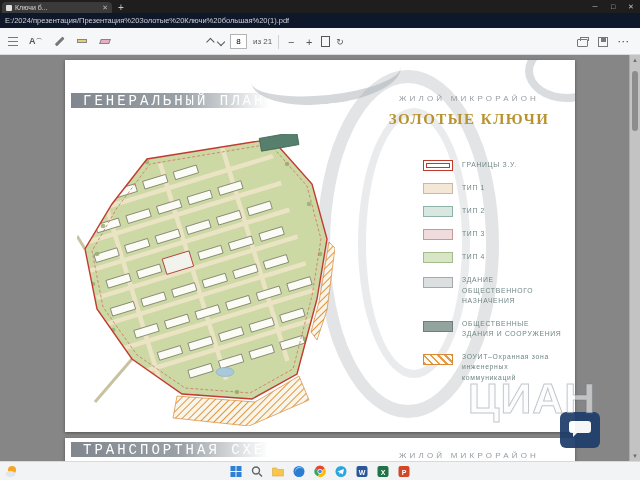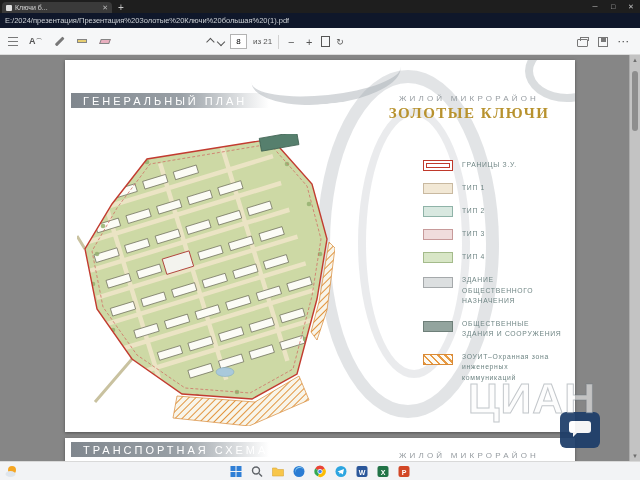--- a/index.html
+++ b/index.html
@@ -55,26 +55,26 @@
   .scroll-thumb { position:absolute; left:2px; right:2px; top:16px; height:60px; background:#8d8d8d; border-radius:3px; }
   .scroll-arrow { position:absolute; left:0; right:0; height:10px; color:#6e6e6e; font-size:6px; text-align:center; line-height:10px; }
   .scroll-arrow.bot { bottom:0; }
 
   
   .ring1 { position:absolute; left:252px; top:10px; width:182px; height:348px; border:13px solid rgba(158,165,172,.30); border-radius:50%; }
   .ring2 { position:absolute; left:293px; top:48px; width:112px; height:270px; border:8px solid rgba(158,165,172,.22); border-radius:50%; }
   .ribbon { position:absolute; left:186px; top:-14px; width:150px; height:58px; border-bottom:9px solid rgba(150,157,164,.40); border-radius:50%; transform:rotate(-6deg); }
   .corner-arc { position:absolute; left:460px; top:-20px; width:84px; height:62px; border:8px solid rgba(150,157,164,.35); border-radius:50%; }
 
-  .banner { position:absolute; left:6px; height:15px; width:198px; display:flex; align-items:center; padding-left:12px; color:#fff; font-size:11px; letter-spacing:3px; white-space:nowrap;
-            background:linear-gradient(90deg,#80878e 0%,#99a0a6 55%, rgba(170,176,182,0) 100%); }
+  .banner { position:absolute; left:6px; height:15px; width:198px; display:flex; align-items:center; padding-left:12px; color:#fff; font-size:14px; letter-spacing:3px; white-space:nowrap;
+            background:linear-gradient(90deg,#80878e 0%,#99a0a6 55%, rgba(170,176,182,0) 100%);font-family:Liberation Mono, monospace; }
   .page1 .banner { top:33px; } .page2 .banner { top:4px; }
   .head-block { position:absolute; left:318px; top:34px; width:172px; text-align:center; }
   .subtitle { font-size:8px; color:#969ca1; letter-spacing:3.2px; white-space:nowrap; }
-  .title-gold { margin-top:2px; font-family:"Liberation Serif", serif; font-weight:bold; font-size:15px; color:#b8922e; letter-spacing:1.5px; white-space:nowrap; }
+  .title-gold { margin-top:8px; font-family:"Liberation Serif", serif; font-weight:bold; font-size:15px; color:#b8922e; letter-spacing:1.5px; white-space:nowrap; }
   .head-block2 { position:absolute; left:318px; top:13px; width:172px; text-align:center; }
 
   .map { position:absolute; left:12px; top:74px; }
 
   
   .site-fill { fill:#cdd9a5; }
   .road { stroke:#ebe4c4; stroke-width:4.5; fill:none; }
   .outroad { stroke:#c9c2a0; stroke-width:3; fill:none; }
   .b { fill:#fcfcf6; stroke:#6e6e5c; stroke-width:.7; }
   .school { fill:#f3f3ee; stroke:#b0443c; stroke-width:.9; }

